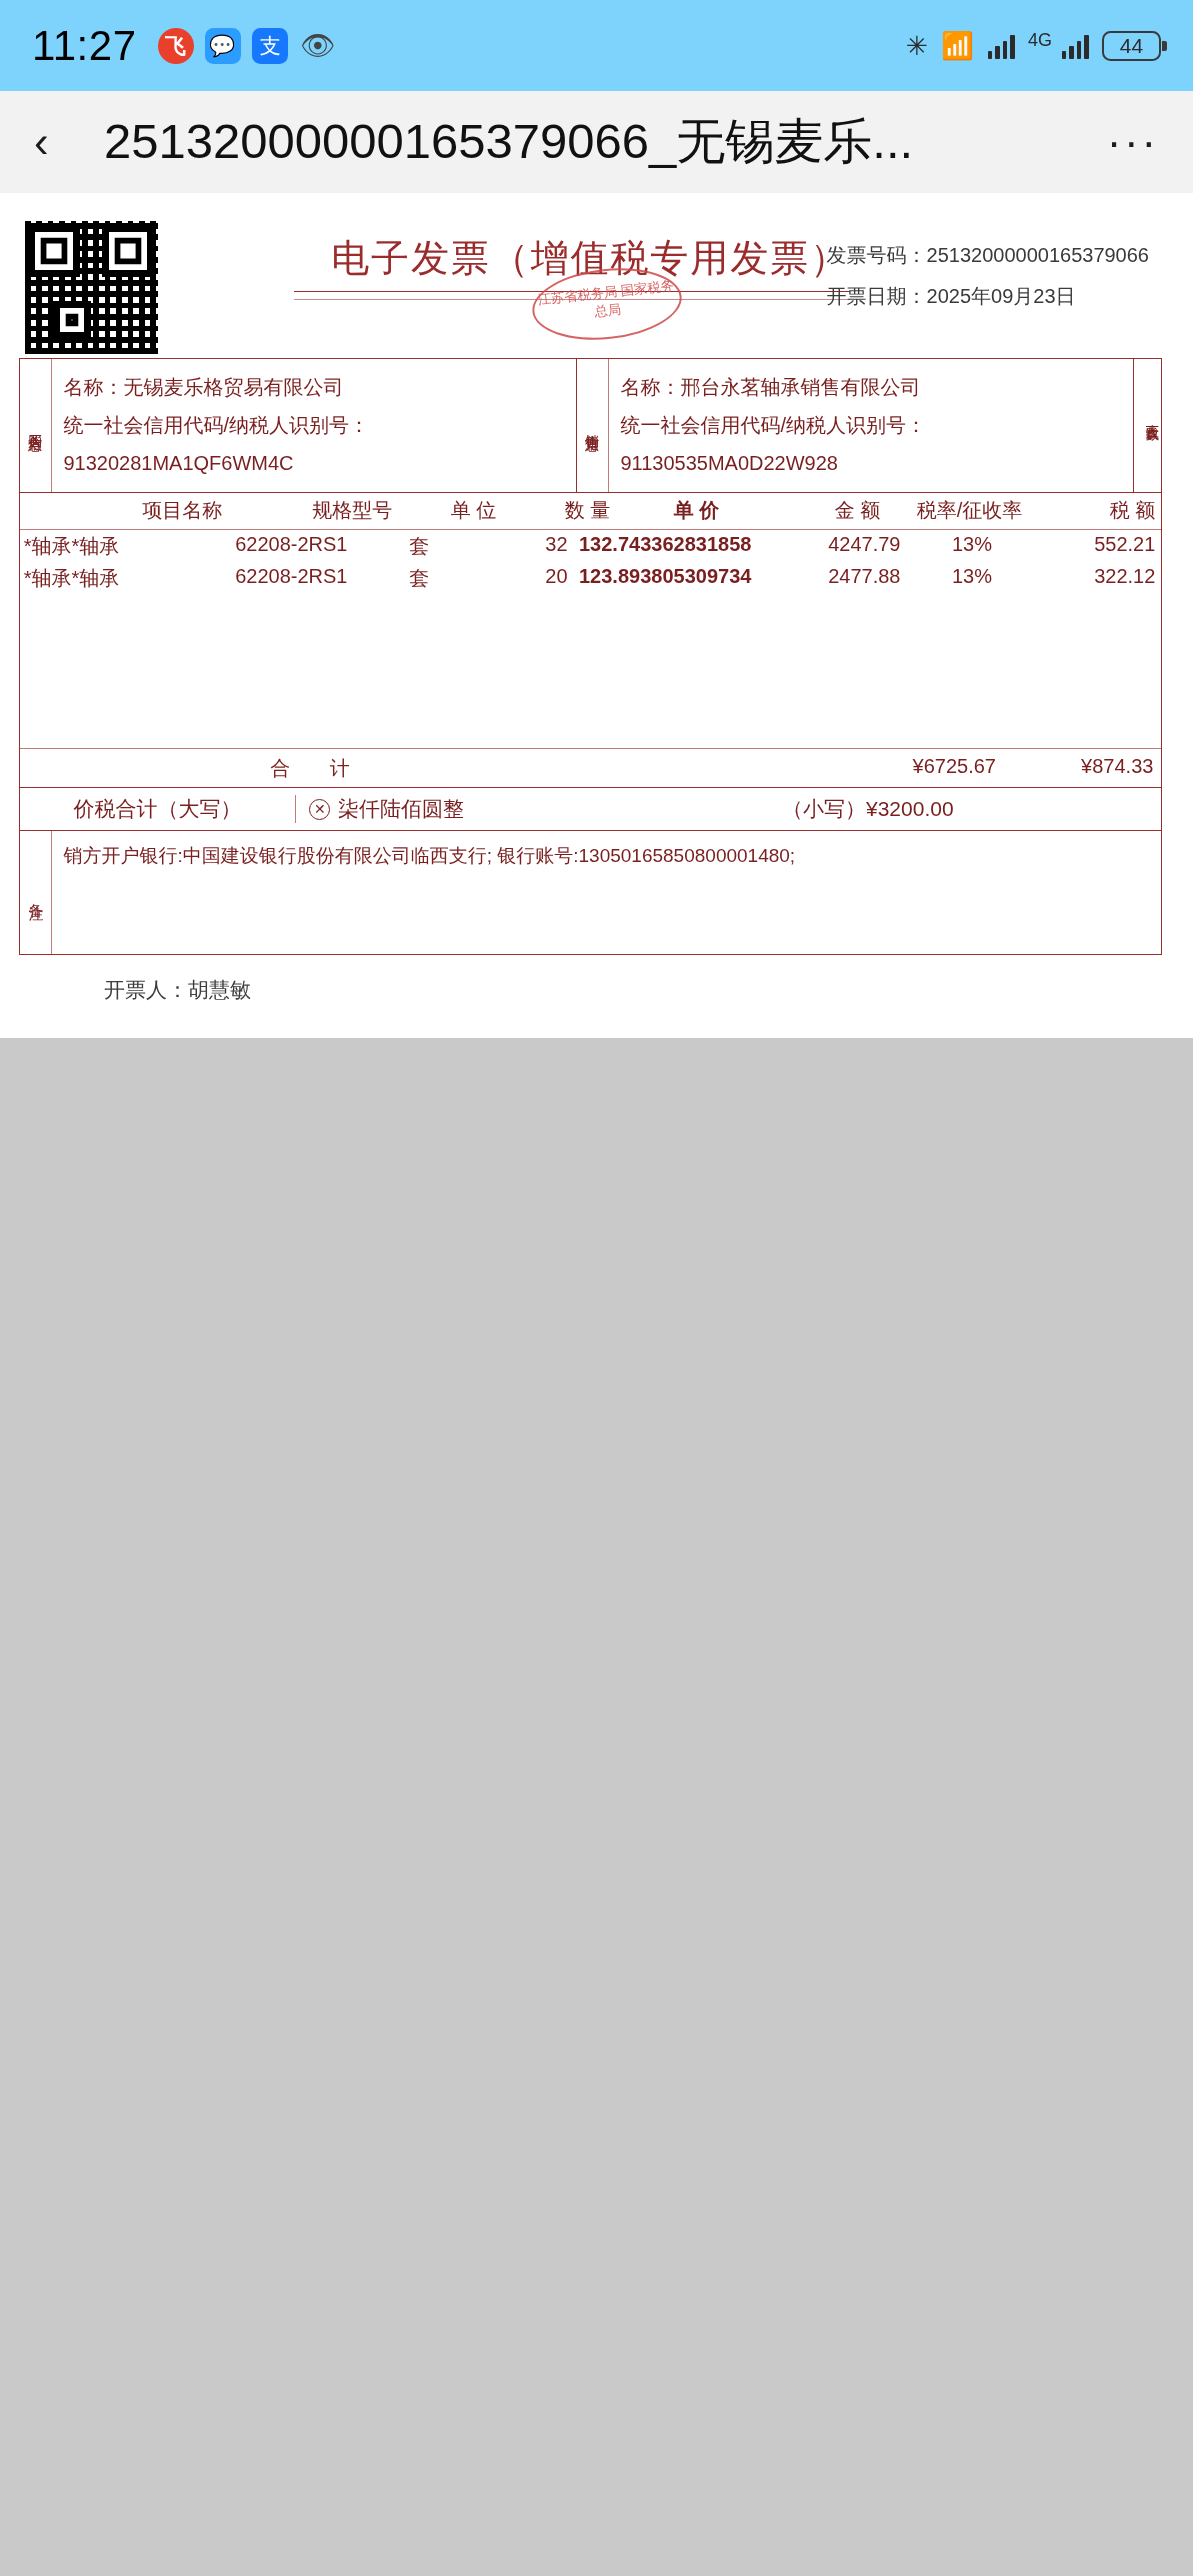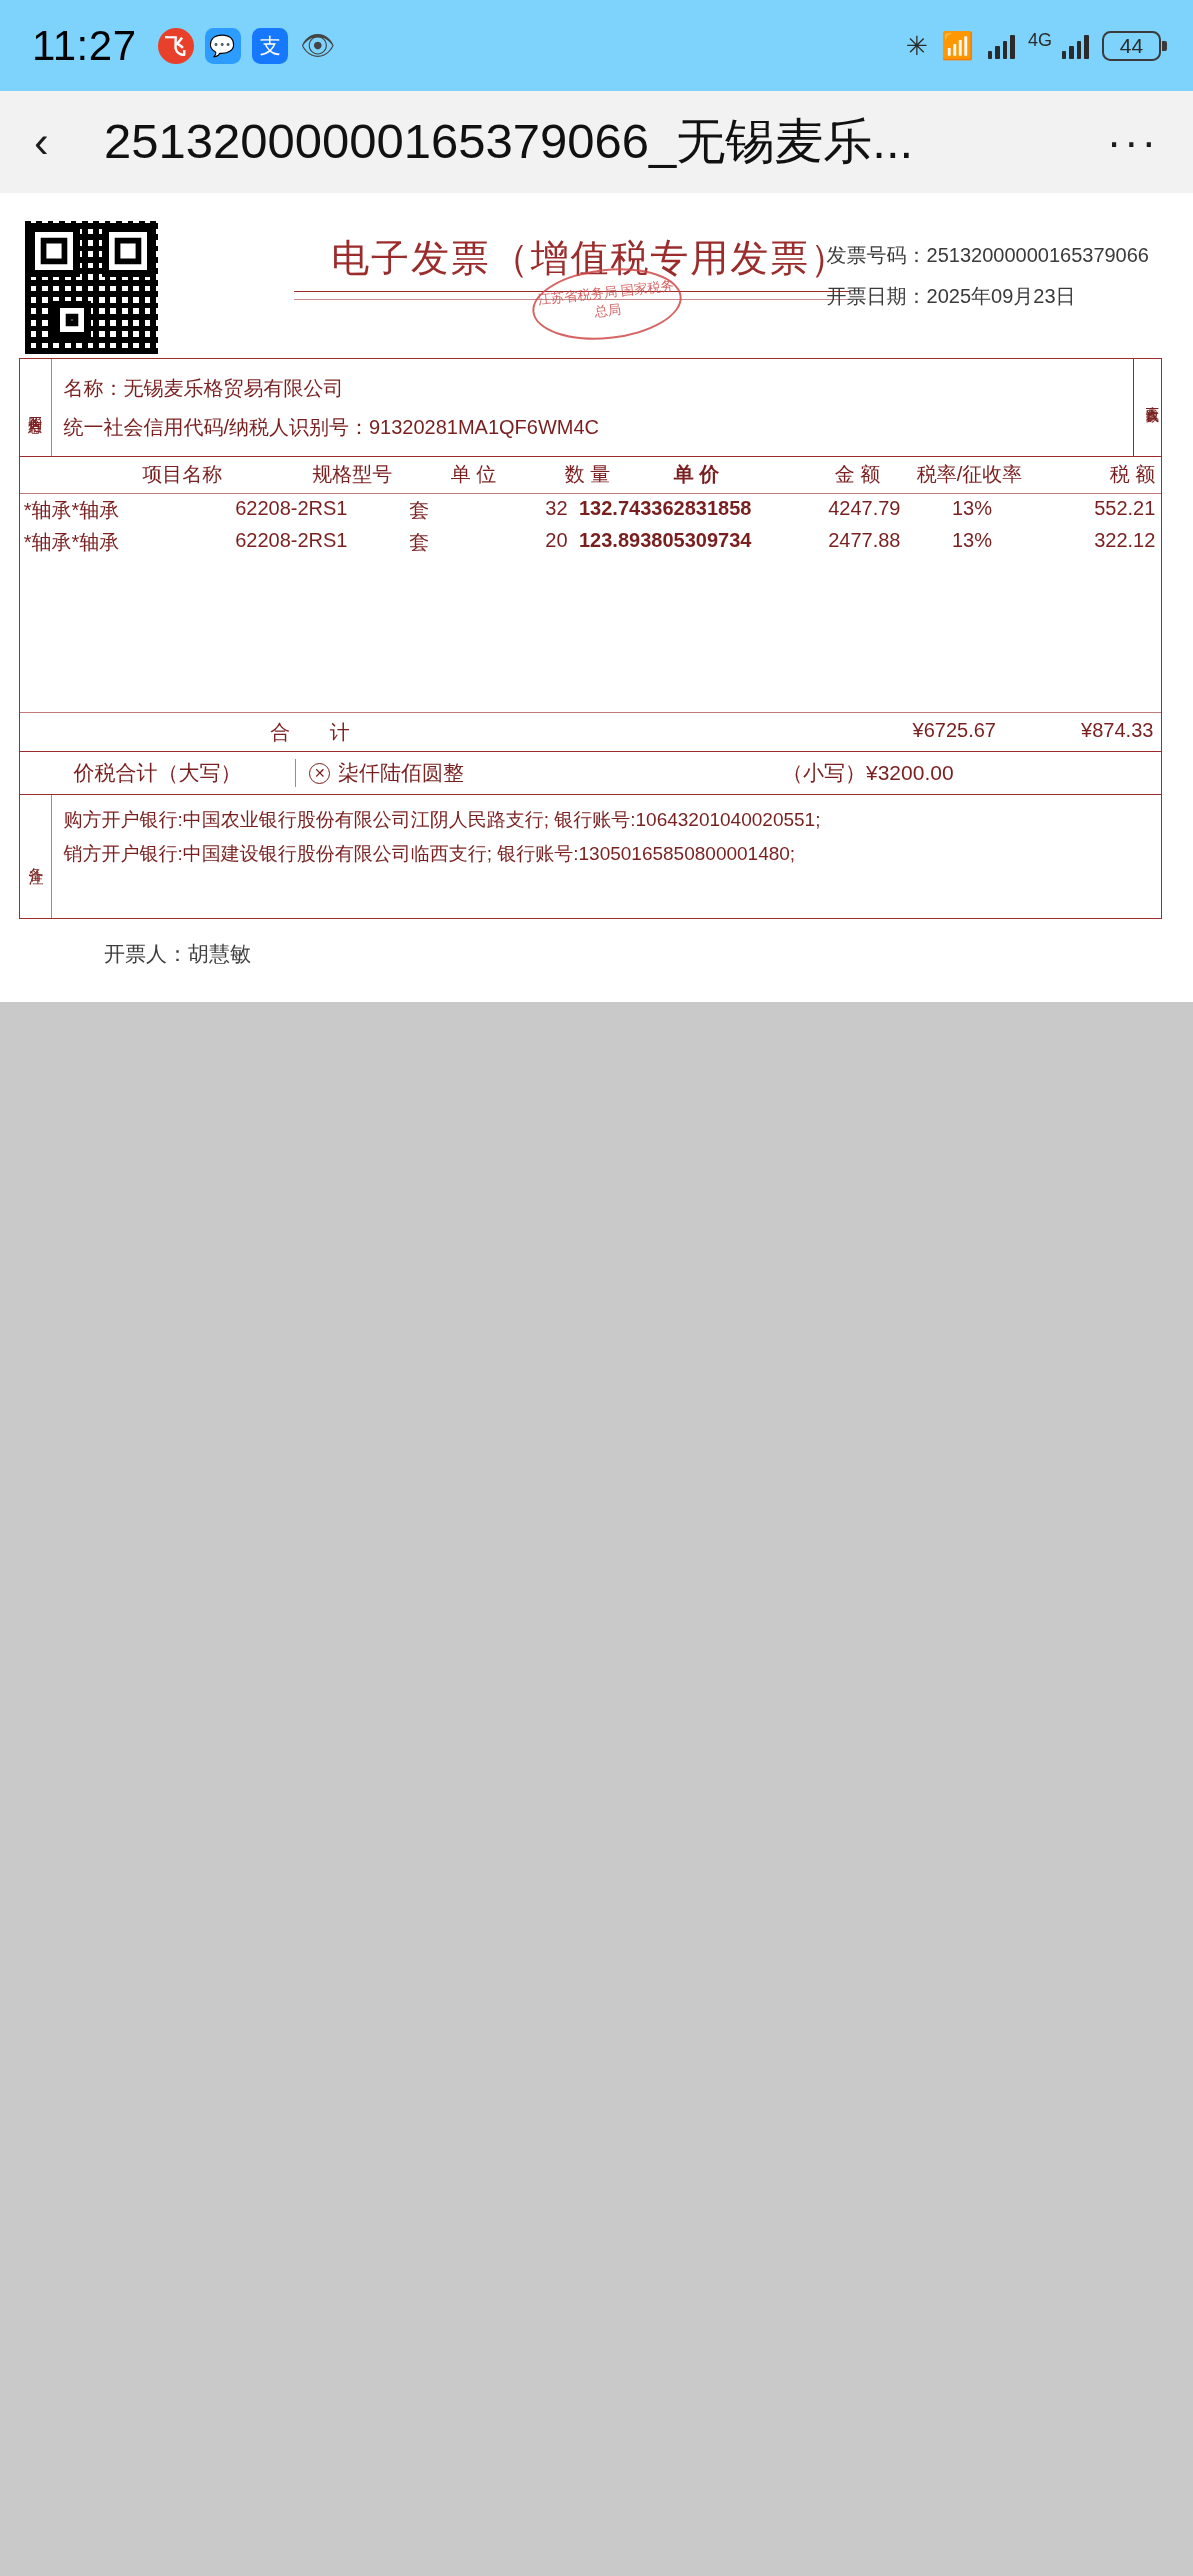--- a/index.html
+++ b/index.html
@@ -377,20 +377,31 @@
         <div class="party-label">购买方信息</div>
         <div class="party-body">
           <div>
             <span>名称：</span><span>无锡麦乐格贸易有限公司</span>
           </div>
           <div>
             <span>统一社会信用代码/纳税人识别号：</span><span>91320281MA1QF6WM4C</span>
           </div>
         </div>
       </div>
+      <div class="party">
+        <div class="party-label">销售方信息</div>
+        <div class="party-body">
+          <div>
+            <span>名称：</span><span>邢台永茗轴承销售有限公司</span>
+          </div>
+          <div>
+            <span>统一社会信用代码/纳税人识别号：</span><span>91130535MA0D22W928</span>
+          </div>
+        </div>
+      </div>
       <div class="remark-right">下载次数：1</div>
     </div>
 
     <div class="cols">
       <div class="c-name">项目名称</div>
       <div class="c-model">规格型号</div>
       <div class="c-unit">单 位</div>
       <div class="c-qty">数 量</div>
       <div class="c-price">单 价</div>
       <div class="c-amt">金 额</div>
@@ -434,21 +445,20 @@
         <span>柒仟陆佰圆整</span>
       </div>
       <div class="grand-num">
         <span>（小写）</span><span>¥3200.00</span>
       </div>
     </div>
 
     <div class="notes">
       <div class="notes-label">备注</div>
       <div class="notes-body">
-        <div>购方开户银行:中国农业银行股份有限公司江阴人民路支行;    银行账号:10643201040020551;</div>
         <div>销方开户银行:中国建设银行股份有限公司临西支行;       银行账号:13050165850800001480;</div>
       </div>
     </div>
 
   </div>
 
   <div class="issuer">开票人：胡慧敏</div>
 </div>
 
 

